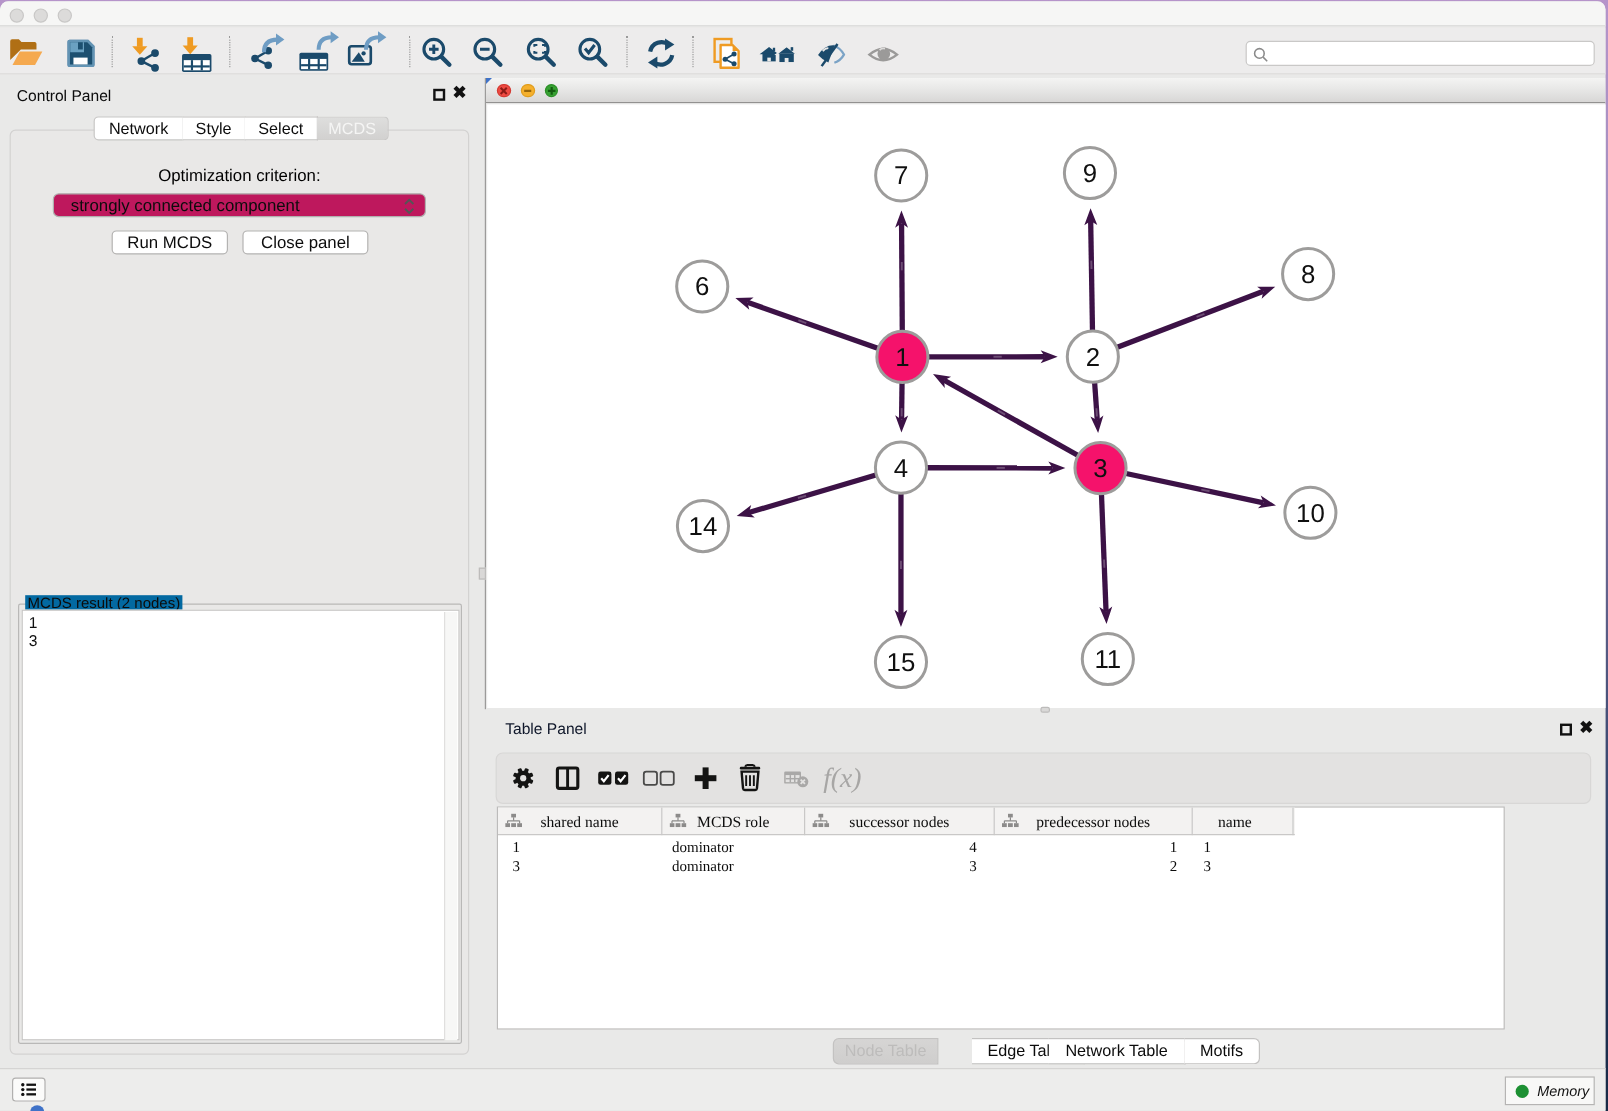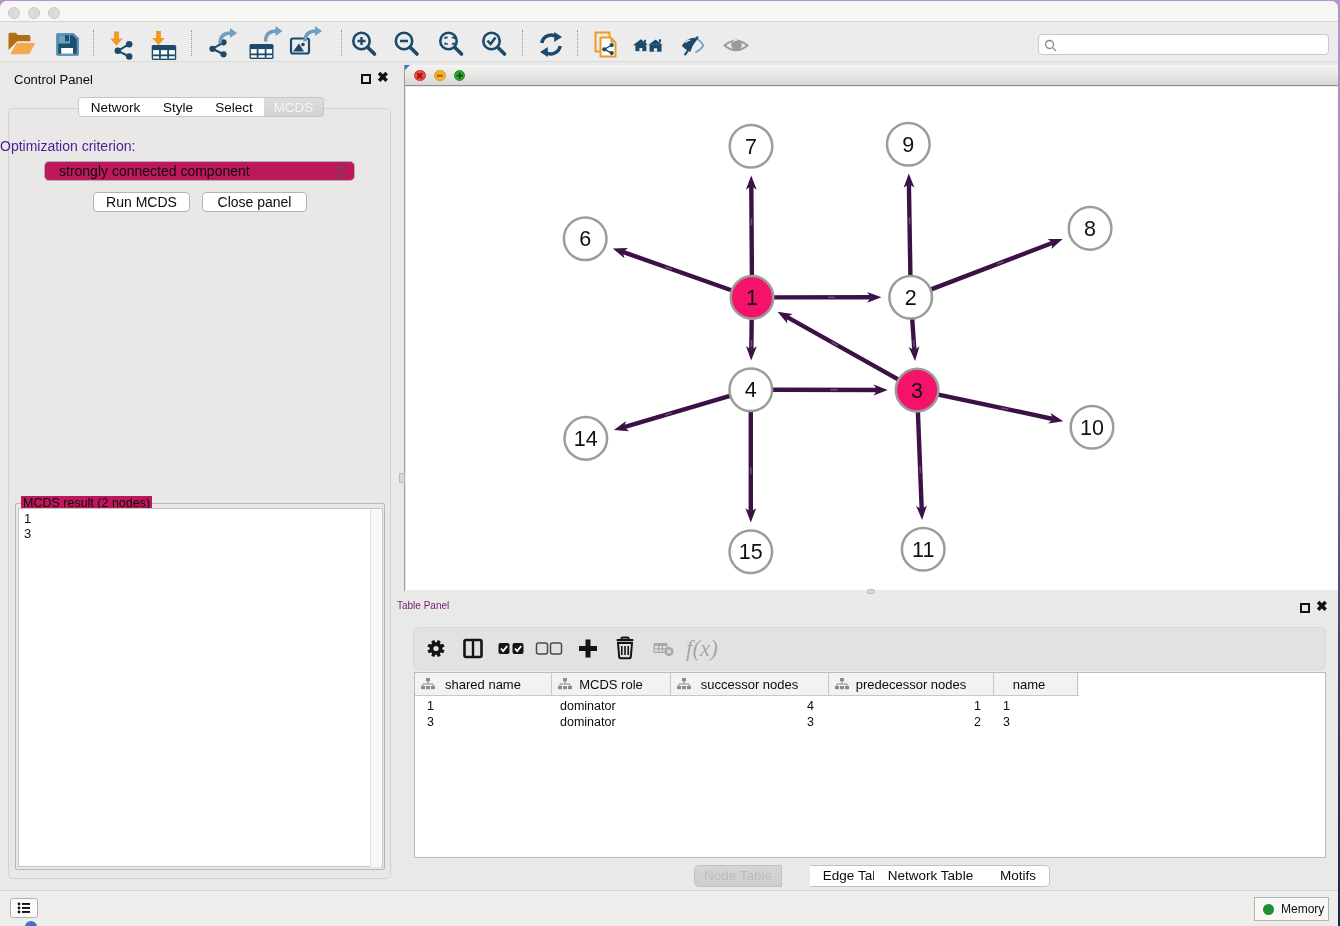--- a/index.html
+++ b/index.html
@@ -25,68 +25,68 @@
   background:#fff; border:1px solid #c9c8c7; border-radius:4px; }
 
 #cp-title { position:absolute; left:14px; top:71px; font-size:13px; color:#0c0c0c; }
 .fbtn { position:absolute; width:10px; height:10px; border:2px solid #111; }
 .xbtn { position:absolute; font-size:14px; font-weight:bold; color:#111; }
 #cp-panel { position:absolute; left:8px; top:107px; width:383px; height:771px;
   background:#e9e8e7; border:1px solid #d3d2d1; border-radius:5px; }
 .tab { position:absolute; top:96px; height:20px; background:#fff;
   border:1px solid #c8c7c6; font-size:13.5px; color:#0c0c0c; text-align:center;
   line-height:19px; }
-#opt-label { position:absolute; left:0; top:137px; width:399px; 
-  font-size:14px; color:#4c1d95; }
+#opt-label { position:absolute; left:0; top:137px; width:399px; text-align:center;
+  font-size:14px; color:#000000; }
 #dropdown { position:absolute; left:44px; top:160px; width:311px; height:20px;
   background:#be185d; border:1px solid #b1b0af; border-radius:5px;
   font-size:14px; color:#0c0c0c; line-height:18px; padding-left:14px; }
 .cbtn { position:absolute; top:191px; height:20px; background:#fff;
   border:1px solid #b4b3b2; border-radius:4px; font-size:14px; color:#0c0c0c;
   text-align:center; line-height:18px; }
 #groupbox { position:absolute; left:15px; top:502px; width:370px; height:367px;
   border:1px solid #b9b8b7; border-radius:2px; }
-#grouplabel { position:absolute; left:21px; top:495px; background:#be185d;
+#grouplabel { position:absolute; left:21px; top:495px; background:#0369a1;
   font-size:12.5px; color:#0c0c0c; padding:0 2px; }
 #mcdstext { position:absolute; left:18px; top:507px; width:365px; height:359px;
   background:#fff; border:1px solid #c6c5c4; font-size:13px; color:#111; }
 #mcdsscroll { position:absolute; right:1px; top:1px; width:11px; height:357px;
   background:#f7f7f6; border-left:1px solid #e0dfde; }
 
 #netwin { position:absolute; left:404px; top:64px; width:934px; height:526px;
   border-left:1px solid #9c9b9a; }
 #nettitle { position:absolute; left:0; top:0; width:100%; height:21px;
   background:linear-gradient(180deg,#f4f4f3 0%,#e8e8e7 45%,#d8d7d6 100%);
   border-bottom:1px solid #929190; border-radius:4px 0 0 0; }
 .tl { position:absolute; top:4.5px; width:11.5px; height:11.5px; border-radius:50%; }
 #netname { position:absolute; top:4px; left:0; width:100%; text-align:center;
   font-size:12.5px; color:#111; }
 #canvas { position:absolute; left:1px; top:22px; width:933px; height:503px; background:#fff; }
 
-#tp-title { position:absolute; left:397px; top:599px; font-size:10px; color:#701a75; }
+#tp-title { position:absolute; left:421px; top:599px; font-size:13px; color:#0f172a; }
 #tp-toolbar { position:absolute; left:413px; top:626px; width:913px; height:43px;
   background:#e3e2e1; border:1px solid #d8d7d6; border-radius:6px; }
-#tbl { position:absolute; left:414px; top:671px; width:912px; height:186px;
-  background:#fff; border:1px solid #bcbbba; }
+#tbl { position:absolute; left:414px; top:671px; width:840px; height:186px;
+  background:#fff; border:1px solid #bcbbba;font-family:Liberation Serif, serif; }
 #tblhead { position:absolute; left:0; top:0; width:664px; height:23px;
   background:#f3f2f1; border-bottom:1px solid #c9c8c7; }
 .th { position:absolute; top:0; height:23px; border-right:1px solid #c9c8c7;
   font-size:13px; color:#0c0c0c; text-align:center; line-height:23px; }
 .td { position:absolute; font-size:12.5px; color:#0c0c0c; height:16px; line-height:16px; }
 .stab { position:absolute; top:864px; height:22px; background:#fff;
   border:1px solid #c3c2c1; font-size:13.5px; color:#0c0c0c; text-align:center;
   line-height:20px; }
 
 #statusbar { position:absolute; left:0; top:889px; width:100%; height:35px;
   background:#ededec; border-top:1px solid #d5d4d3; }
 #listbtn { position:absolute; left:10px; top:897px; width:28px; height:20px;
   background:#fbfbfa; border:1px solid #b1b0af; border-radius:3px; }
 #membtn { position:absolute; left:1254px; top:896px; width:75px; height:24px;
   background:#f8f8f7; border:1px solid #b5b4b3; font-size:12px; color:#111;
-  line-height:22px; text-align:left; padding-left:26px; }
+  line-height:22px; text-align:left; padding-left:26px;font-style:italic; }
 #memdot { position:absolute; left:8px; top:6px; width:11px; height:11px;
   border-radius:50%; background:#1d9033; }
 </style>
 </head>
 <body>
 <div id="app">
  <div id="titlebar">
   <div class="light" style="left:8px;"></div>
   <div class="light" style="left:28px;"></div>
   <div class="light" style="left:48px;"></div>

